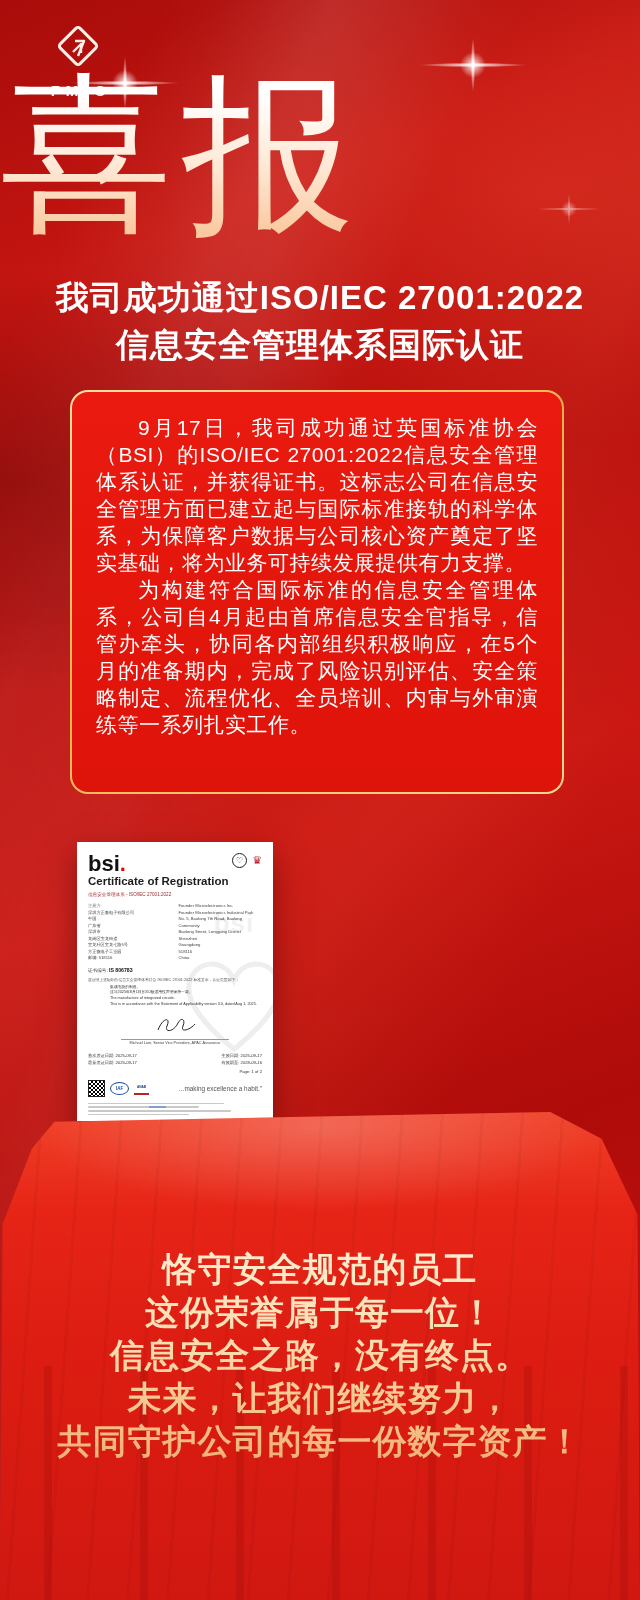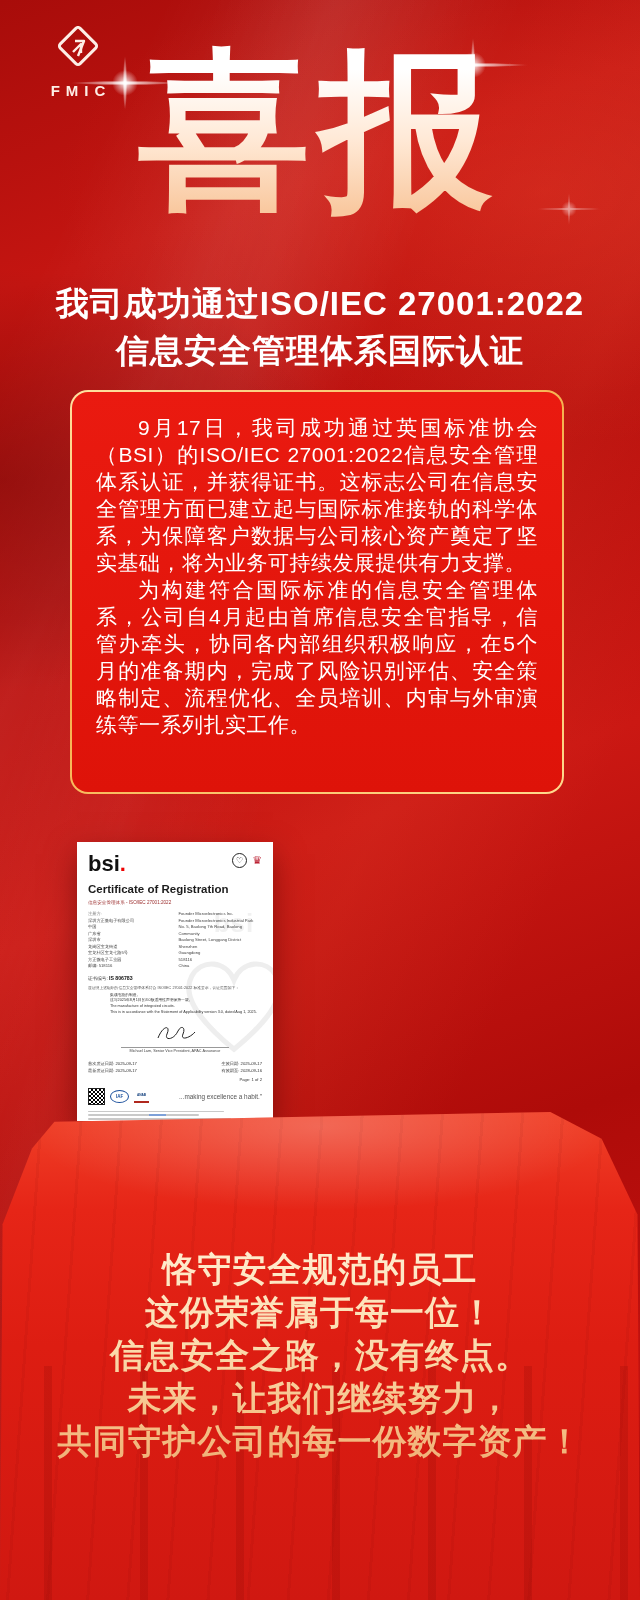--- a/index.html
+++ b/index.html
@@ -16,26 +16,26 @@
   .sparkle{position:absolute;width:26px;height:26px;background:radial-gradient(circle,rgba(255,255,255,0.95) 0%,rgba(255,255,255,0) 70%);}
   .sparkle::before,.sparkle::after{content:"";position:absolute;left:50%;top:50%;transform:translate(-50%,-50%);border-radius:50%;}
   .sparkle::before{width:110px;height:3px;background:linear-gradient(90deg,transparent,rgba(255,255,255,0.9),transparent);}
   .sparkle::after{width:3px;height:54px;background:linear-gradient(180deg,transparent,rgba(255,255,255,0.9),transparent);}
   .sparkle.small{opacity:.55;transform:scale(.6);}
   
   .logo{position:absolute;left:38px;top:26px;width:80px;text-align:center;color:#fdeee6;}
   .logo-mark{display:inline-block;}
   .logo-text{margin-top:2px;font-size:15px;font-weight:bold;letter-spacing:6px;text-indent:6px;}
   
-  .title{position:absolute;left:0;top:36px;width:100%;text-align:center;
-    font-size:172px;line-height:1.1;font-weight:700;letter-spacing:10px;
+  .title{position:absolute;left:0;top:60px;width:100%;
+    font-size:172px;line-height:1.1;font-weight:400;letter-spacing:10px;
     background:linear-gradient(180deg,#ffffff 18%,#ffe9d6 55%,#f9c9a0 92%);
     -webkit-background-clip:text;background-clip:text;color:transparent;}
   
-  .subtitle{position:absolute;left:0;top:280px;width:100%;text-align:center;color:#ffffff;
+  .subtitle{position:absolute;left:0;top:274px;width:100%;text-align:center;color:#ffffff;
     font-size:33px;font-weight:bold;line-height:47px;letter-spacing:1px;}
   
   .box{position:absolute;left:70px;top:390px;width:494px;height:404px;box-sizing:border-box;
     border:2px solid transparent;border-radius:18px;
     background:linear-gradient(180deg,#ea1a10,#de1309) padding-box,
                linear-gradient(150deg,#ffe1a0,#f6b14e 45%,#ffd98e) border-box;
     padding:22px 24px;}
   .box p{margin:0;color:#ffffff;font-size:21px;font-weight:normal;line-height:27px;
     text-align:justify;text-indent:2em;letter-spacing:.5px;}
   .box p + p{}
@@ -44,21 +44,21 @@
     box-shadow:0 12px 28px rgba(70,0,0,.5);box-sizing:border-box;padding:11px 11px 8px 11px;
     color:#333;overflow:hidden;}
   .cert-watermark{position:absolute;right:-26px;top:66px;opacity:.75;pointer-events:none;text-align:center;}
   .wm-bsi{font-size:26px;font-weight:bold;color:#ededed;letter-spacing:1px;}
   .cert-head{display:flex;justify-content:space-between;align-items:flex-start;position:relative;}
   .bsi-logo{font-size:22px;font-weight:900;color:#111;line-height:1;}
   .bsi-logo .dot{color:#e00;}
   .cert-marks{display:flex;gap:5px;align-items:center;}
   .kitemark{width:13px;height:13px;border:1px solid #222;border-radius:50%;display:flex;align-items:center;justify-content:center;font-size:8px;color:#222;line-height:1;}
   .crest{font-size:11px;color:#b23;line-height:1;}
-  .cert-title{font-size:11.5px;font-weight:bold;color:#1c1c1c;margin-top:8px;position:relative;}
+  .cert-title{font-size:11.5px;font-weight:bold;color:#1c1c1c;margin-top:0;position:relative;}
   .cert-scheme{font-size:4.6px;color:#9b2c2c;margin-top:5px;position:relative;}
   .cert-cols{display:flex;margin-top:6px;font-size:4.2px;line-height:1.55;color:#444;position:relative;}
   .cert-cols .col-l{width:52%;}
   .cert-cols .col-r{width:48%;}
   .cert-cols span{display:block;}
   .cert-cols .lbl{color:#777;}
   .cert-no-row{margin-top:5px;font-size:4.6px;position:relative;}
   .cert-no-row b{font-size:5.2px;color:#111;}
   .cert-intro{margin-top:4px;font-size:3.8px;color:#555;position:relative;}
   .cert-scope{margin-top:3px;margin-left:22px;font-size:3.8px;line-height:1.5;color:#333;position:relative;}

